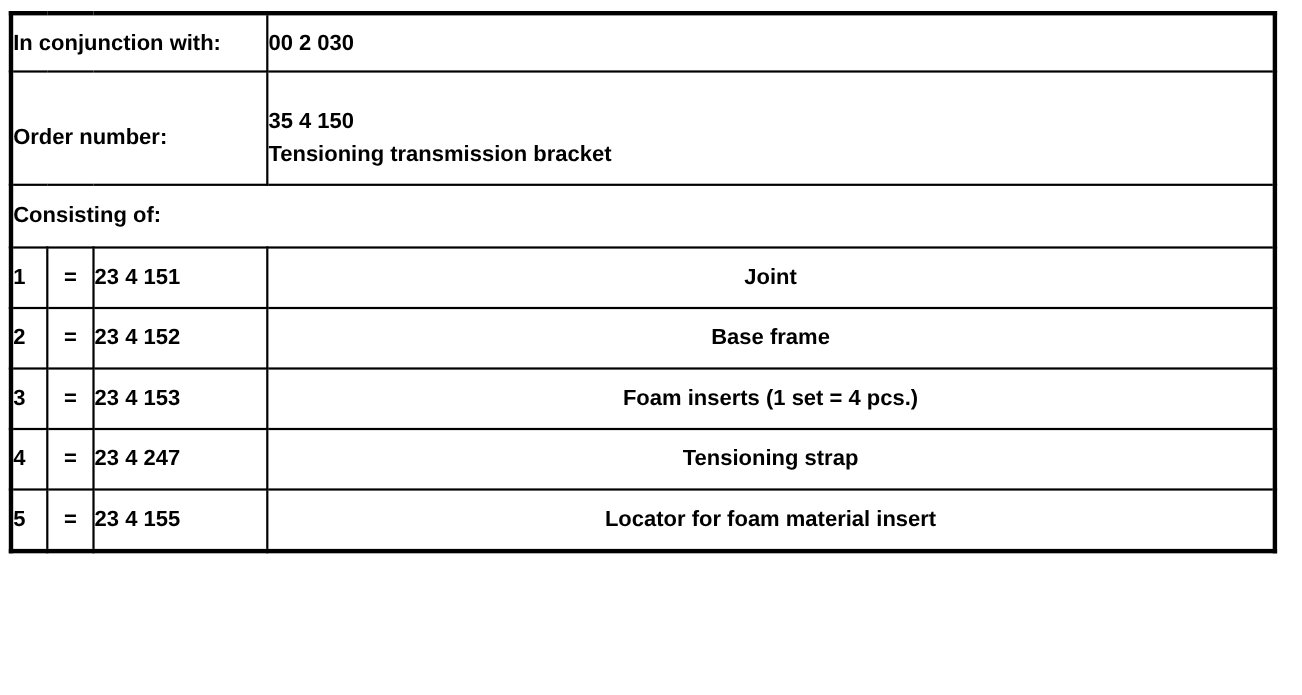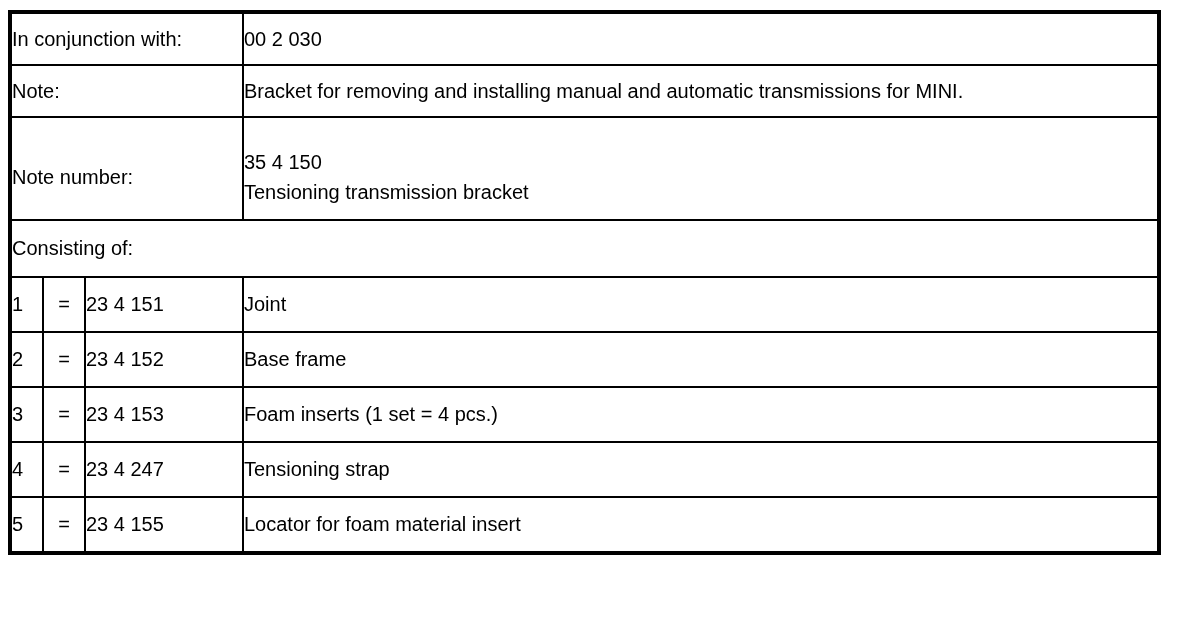--- a/index.html
+++ b/index.html
@@ -11,20 +11,21 @@
     overflow: hidden;
   }
   .page {
     position: relative;
     width: 1184px;
     height: 616px;
     background: #ffffff;
     font-family: "Liberation Sans", "DejaVu Sans", sans-serif;
     color: #000000;
     font-size: 20px;
+    font-weight: bold;
   }
   table.tool-table {
     position: absolute;
     left: 8px;
     top: 10px;
     width: 1153px;
     border-collapse: collapse;
     table-layout: fixed;
     border: 4px solid #000000;
     background: #ffffff;
@@ -47,44 +48,40 @@
   .part-row td    { height: 53px; }
 
   .label-cell { padding-left: 8px; }
   .value-cell { padding-left: 13px; }
   .order-row .label-cell,
   .order-row .value-cell { padding-top: 17px; }
   .order-row .value-cell div { line-height: 30px; }
   .num-cell  { padding-left: 8px; }
   .eq-cell   { text-align: center; }
   .part-cell { padding-left: 17px; }
-  .desc-cell { padding-left: 20px; }
+  .desc-cell { padding-left: 20px; text-align: center; }
 </style>
 </head>
 <body>
 
 <div class="page">
   <table class="tool-table">
     <colgroup>
       <col class="c1">
         <col class="c2">
         <col class="c3">
         <col class="c4">
     </colgroup>
     <tbody>
       <tr class="info-row">
         <td class="label-cell" colspan="3">In conjunction with:</td>
         <td class="value-cell">00 2 030</td>
       </tr>
-      <tr class="info-row">
-        <td class="label-cell" colspan="3">Note:</td>
-        <td class="value-cell">Bracket for removing and installing manual and automatic transmissions for MINI.</td>
-      </tr>
       <tr class="order-row">
-        <td class="label-cell" colspan="3">Note number:</td>
+        <td class="label-cell" colspan="3">Order number:</td>
         <td class="value-cell">
           <div>35 4 150</div>
           <div>Tensioning transmission bracket</div>
         </td>
       </tr>
       <tr class="section-row">
         <td class="label-cell" colspan="4">Consisting of:</td>
       </tr>
       <tr class="part-row">
         <td class="num-cell">1</td>

